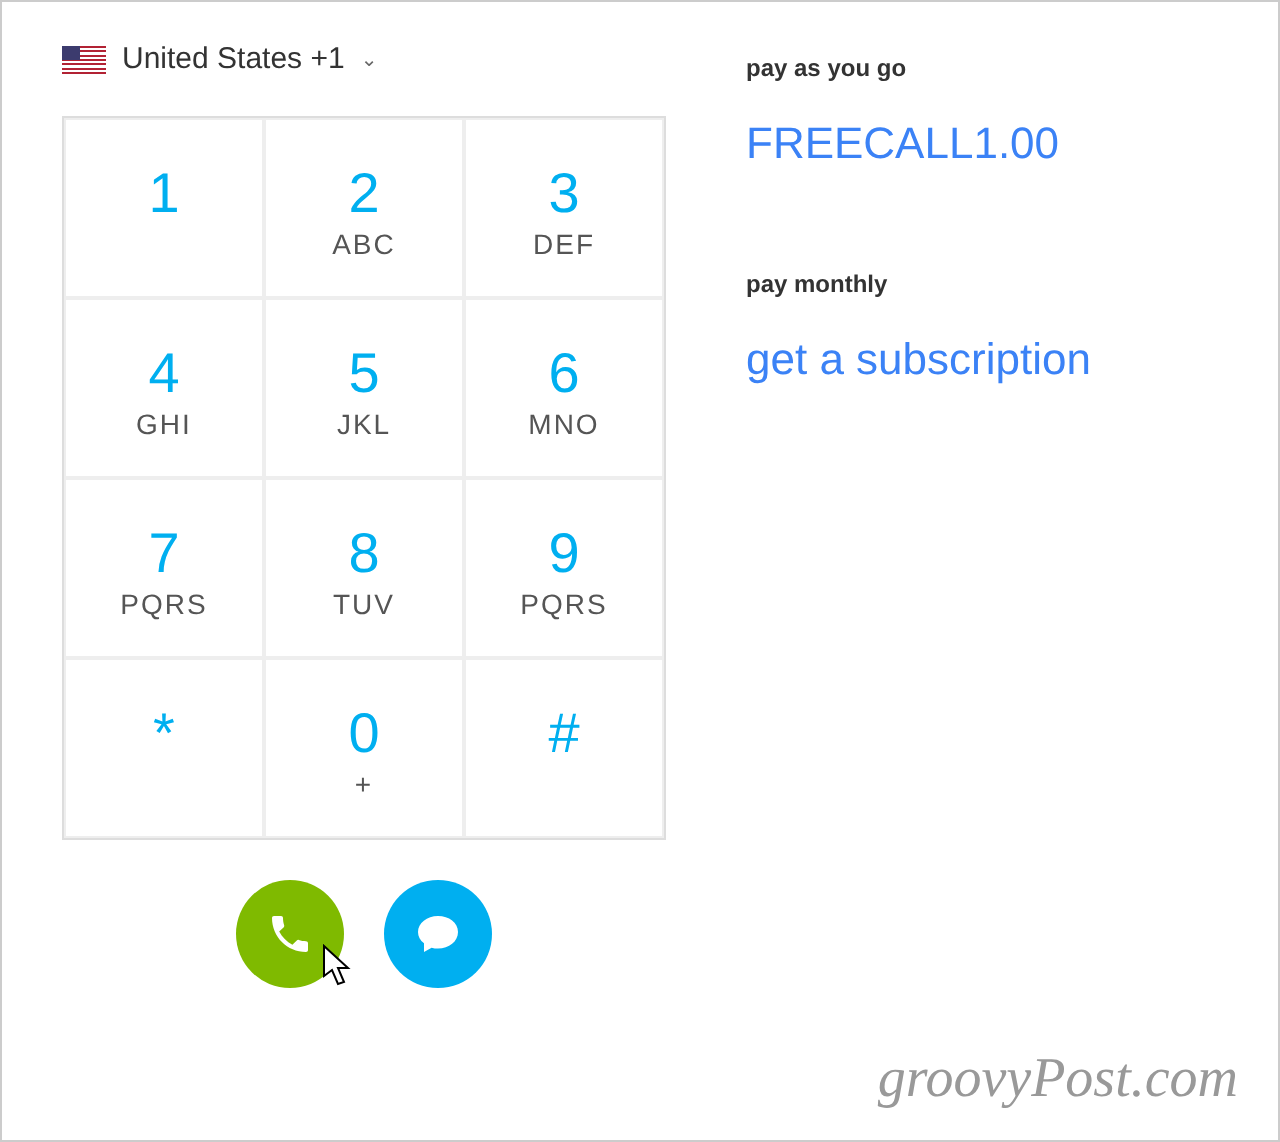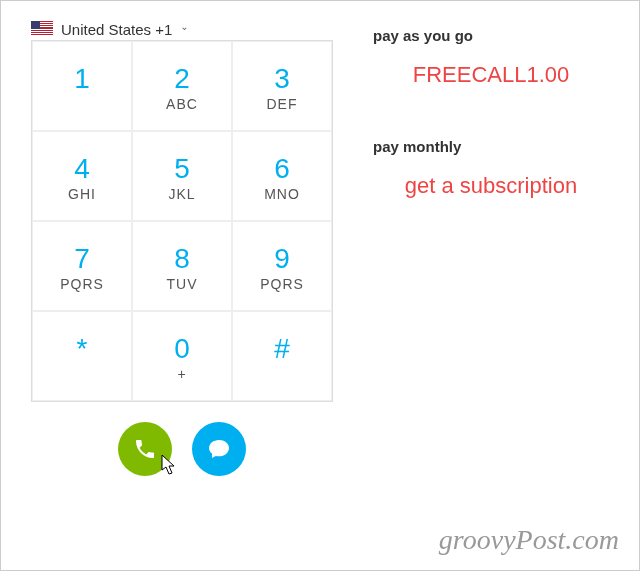--- a/index.html
+++ b/index.html
@@ -14,23 +14,23 @@
     .container {
       display: flex;
       padding: 20px 30px;
       gap: 40px;
     }
     .left-panel {
       flex: 0 0 auto;
     }
     .country-selector {
       display: flex;
-      align-items: flex-start;
+      align-items: center;
       gap: 8px;
-      margin-bottom: 2px;
+      margin-bottom: 20px;
       cursor: pointer;
       font-size: 15px;
       color: #333;
     }
     .flag {
       width: 22px;
       height: 14px;
       display: inline-block;
       position: relative;
       background: linear-gradient(
@@ -115,32 +115,31 @@
       position: absolute;
       left: 130px;
       top: 32px;
       pointer-events: none;
     }
     .right-panel {
       flex: 1;
       padding-top: 6px;
     }
     .section-head {
-      font-size: 15px;
+      font-size: 12px;
       font-weight: 600;
       color: #333;
       margin-bottom: 18px;
     }
     .link-text {
       font-size: 22px;
-      color: #ef4444;
+      color: #3b82f6;
       cursor: pointer;
       margin-bottom: 50px;
       font-weight: 300;
-      text-align: center;
     }
     .watermark {
       position: absolute;
       bottom: 14px;
       right: 20px;
       font-family: Georgia, serif;
       font-style: italic;
       font-size: 28px;
       color: #999;
     }

